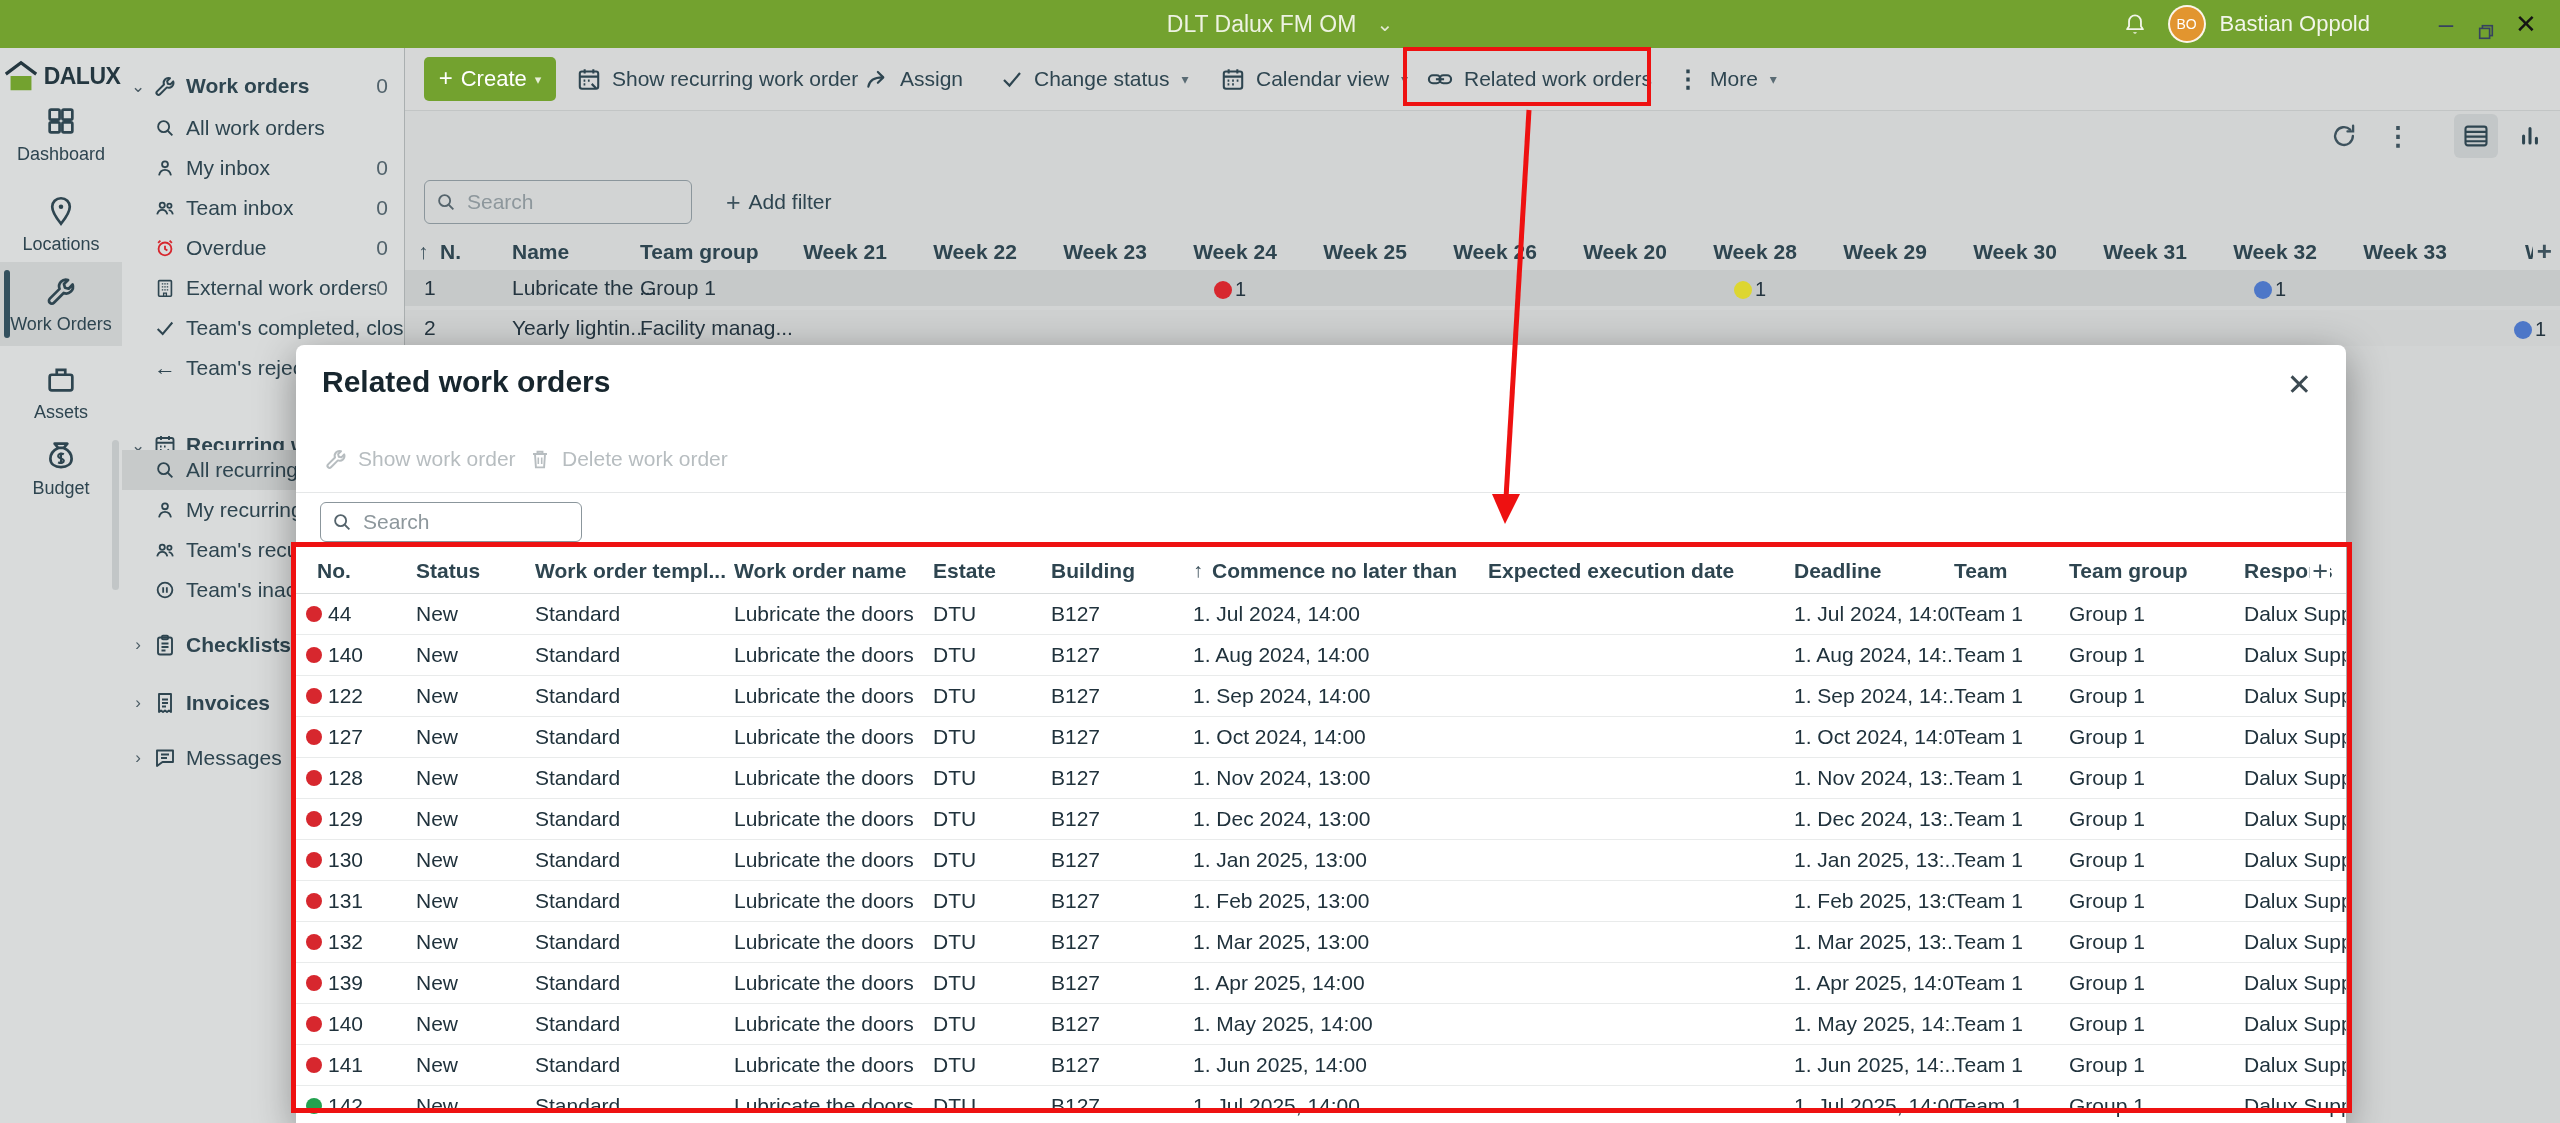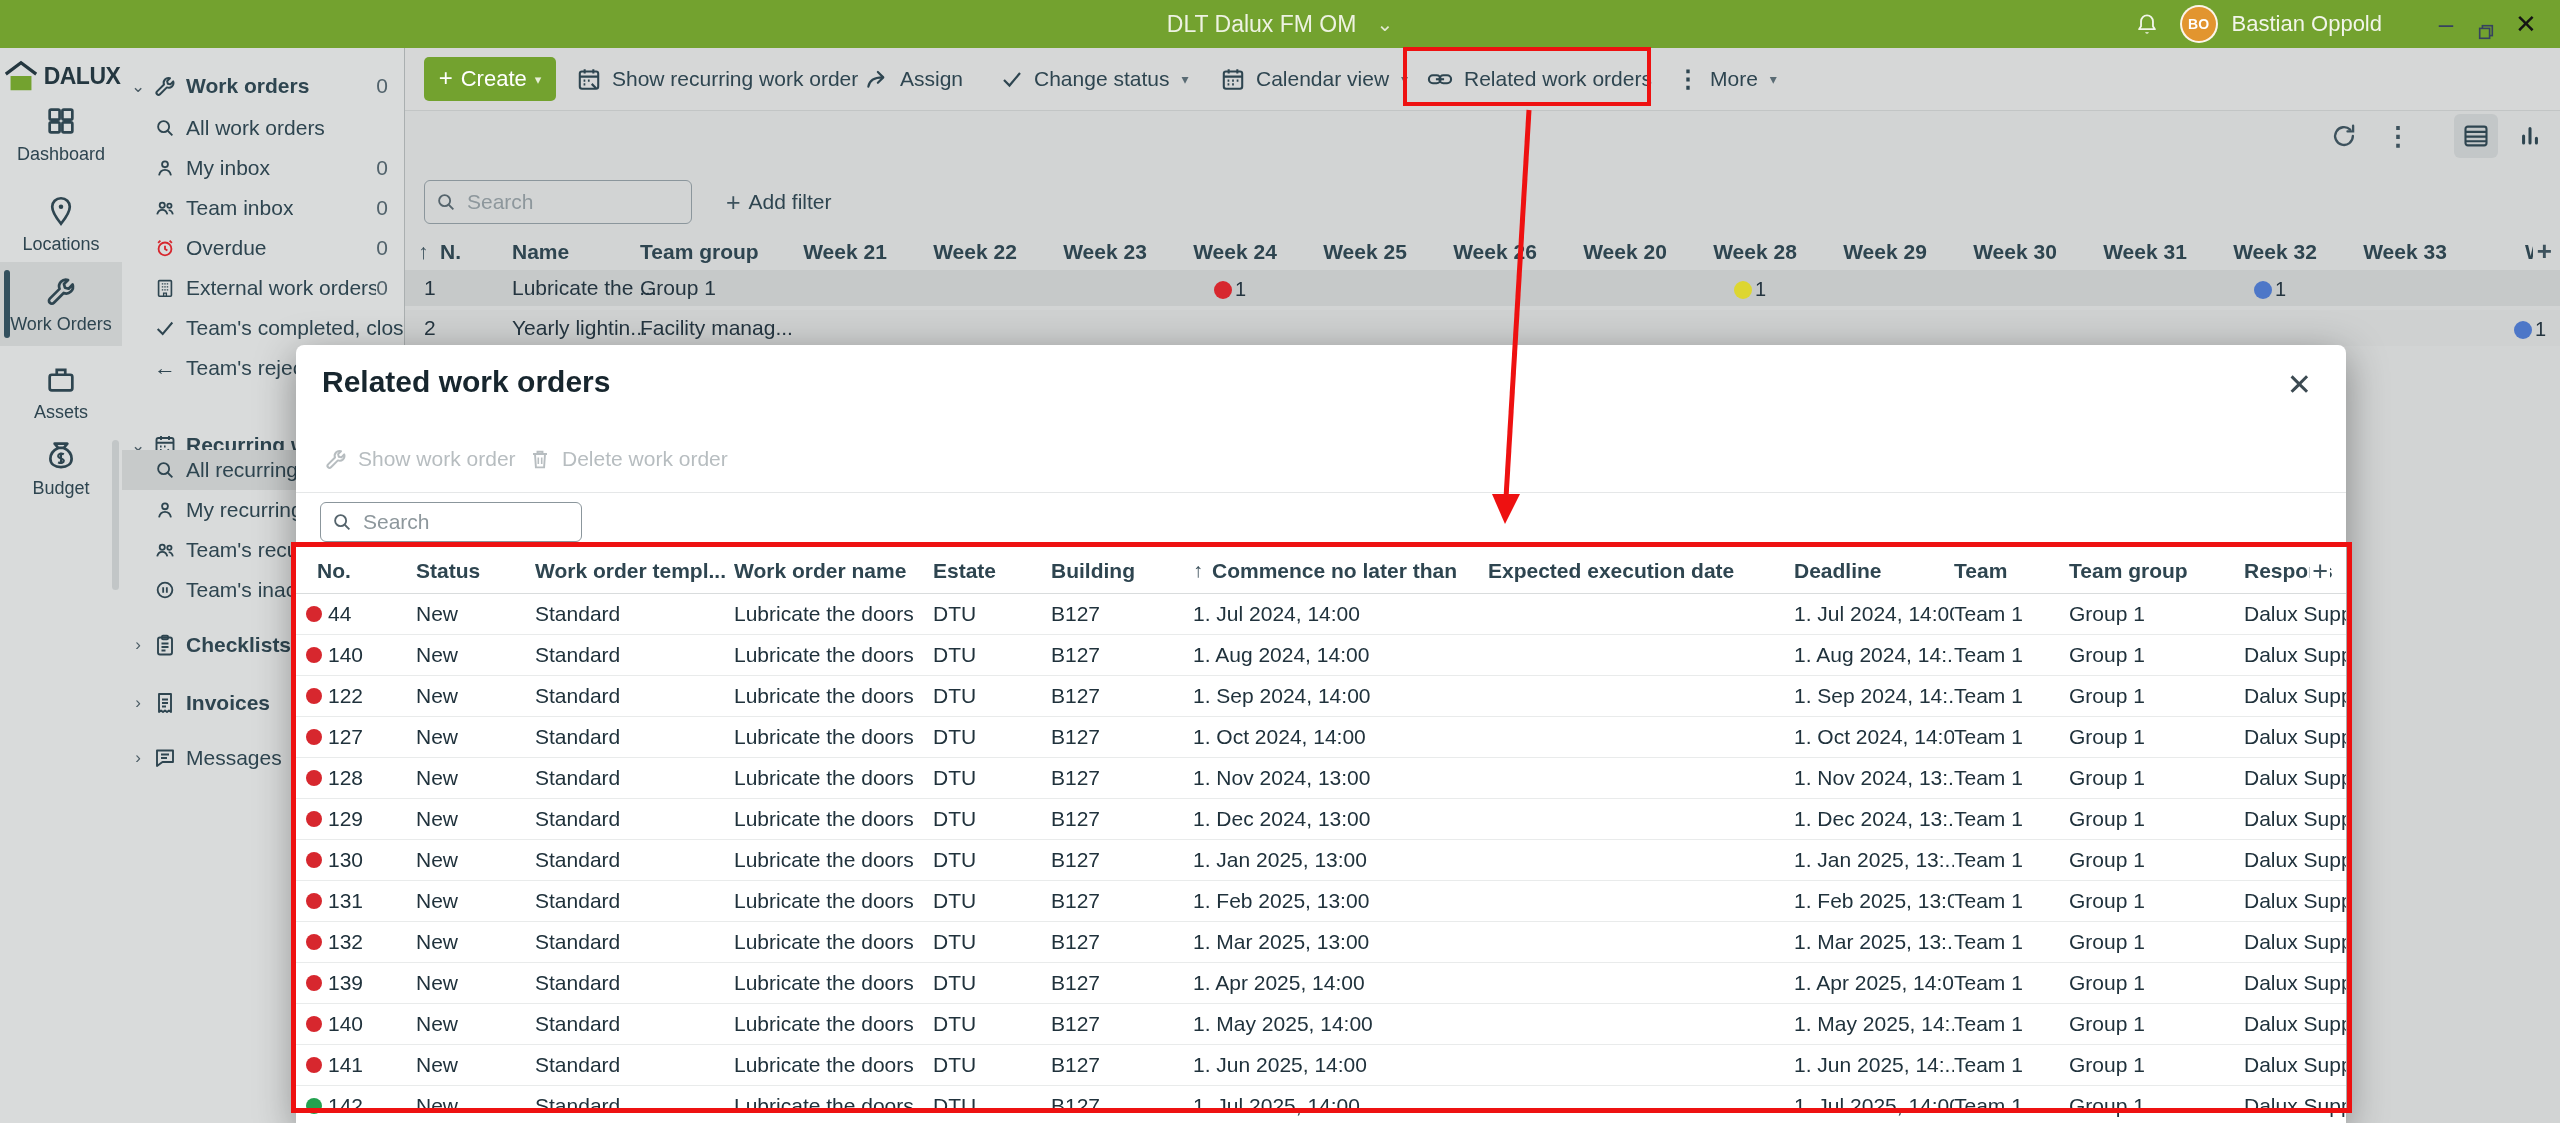--- a/index.html
+++ b/index.html
@@ -7,22 +7,22 @@
     font-family:"Liberation Sans",sans-serif;color:#2e4550;-webkit-font-smoothing:antialiased}
   svg{display:block}
 
   
   .topbar{position:absolute;inset:0 0 auto 0;height:48px;background:#73a22f;z-index:5}
   .tb-title{position:absolute;left:50%;top:0;height:48px;transform:translateX(-50%);
     display:flex;align-items:center;gap:20px;color:#eef2e2;font-size:23px}
   .tb-title .chev{font-size:20px;color:#e3ead2}
   .tb-right{position:absolute;right:14px;top:0;height:48px;display:flex;align-items:center}
   .avatar{width:38px;height:38px;border-radius:50%;background:#e2952f;border:2px solid rgba(255,255,255,.9);
-    display:flex;align-items:center;justify-content:center;color:#fff;font-size:14px;font-weight:bold;box-sizing:border-box}
-  .uname{color:#f2f5ea;font-size:22px;margin:0 44px 0 14px}
+    display:flex;align-items:center;justify-content:center;color:#fff;font-size:14px;font-weight:normal;box-sizing:border-box}
+  .uname{color:#f2f5ea;font-size:22px;margin:0 56px 0 14px}
   .winbtn{color:#36425f;font-size:26px;line-height:48px;width:40px;text-align:center;cursor:default}
   .winbtn.close{color:#141414}
 
   
   .rail{position:absolute;left:0;top:48px;bottom:0;width:122px;background:#d9dbdb;z-index:2}
   .logo{position:absolute;left:0;top:10px;width:122px;display:flex;align-items:center;justify-content:center;gap:4px}
   .logo .word{font-size:23px;font-weight:bold;letter-spacing:-.5px;color:#243740}
   .rail-item{position:absolute;left:0;width:122px;display:flex;flex-direction:column;align-items:center;gap:6px;
     font-size:18px;color:#2e4550;padding:8px 0;box-sizing:border-box}
   .rail-item.active{background:#cacdcd}

